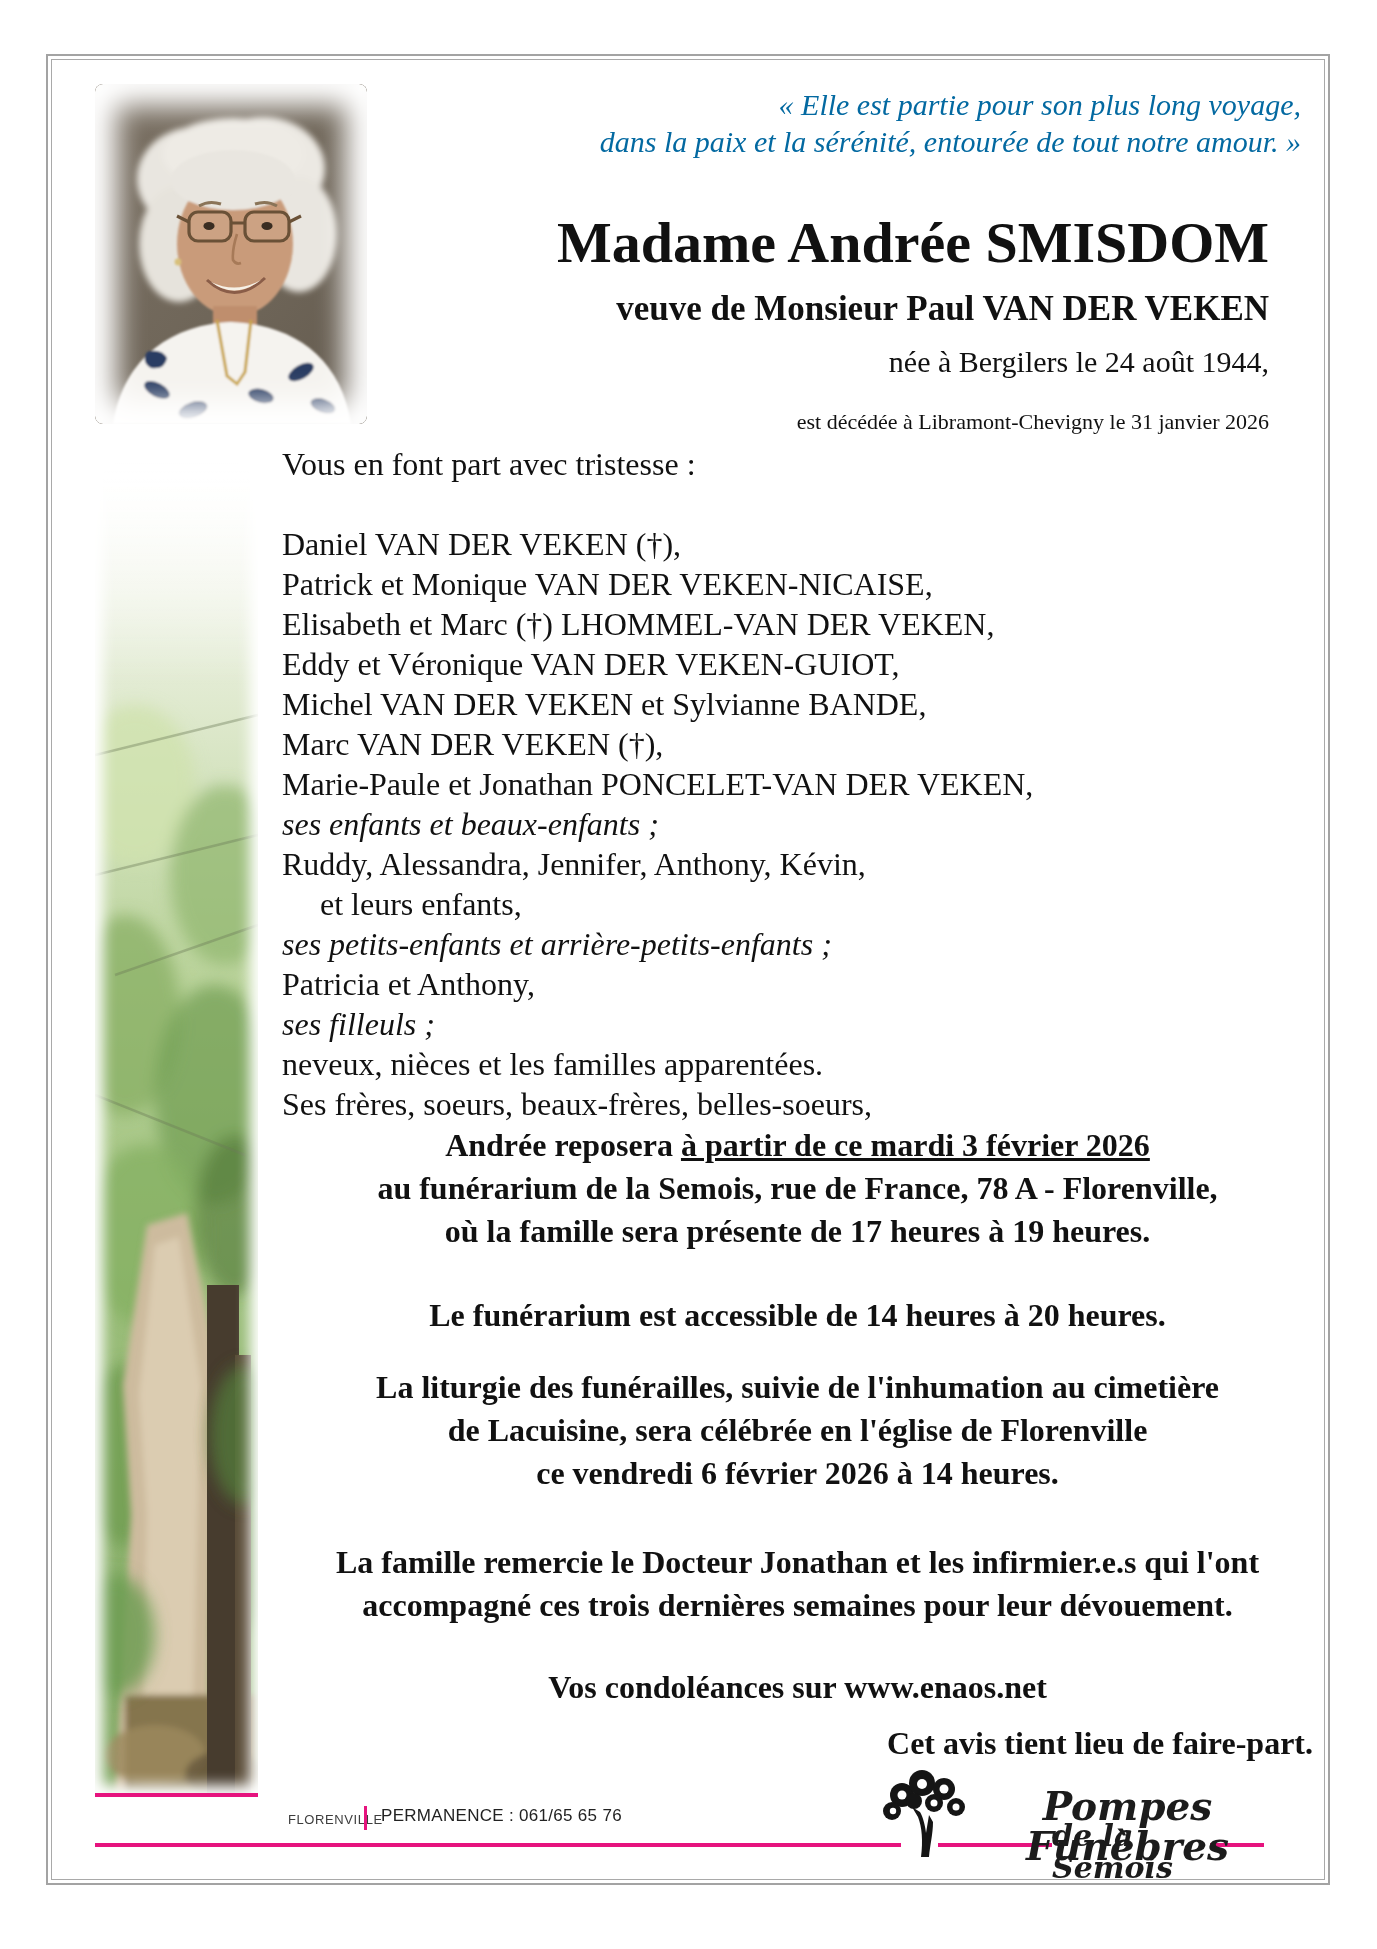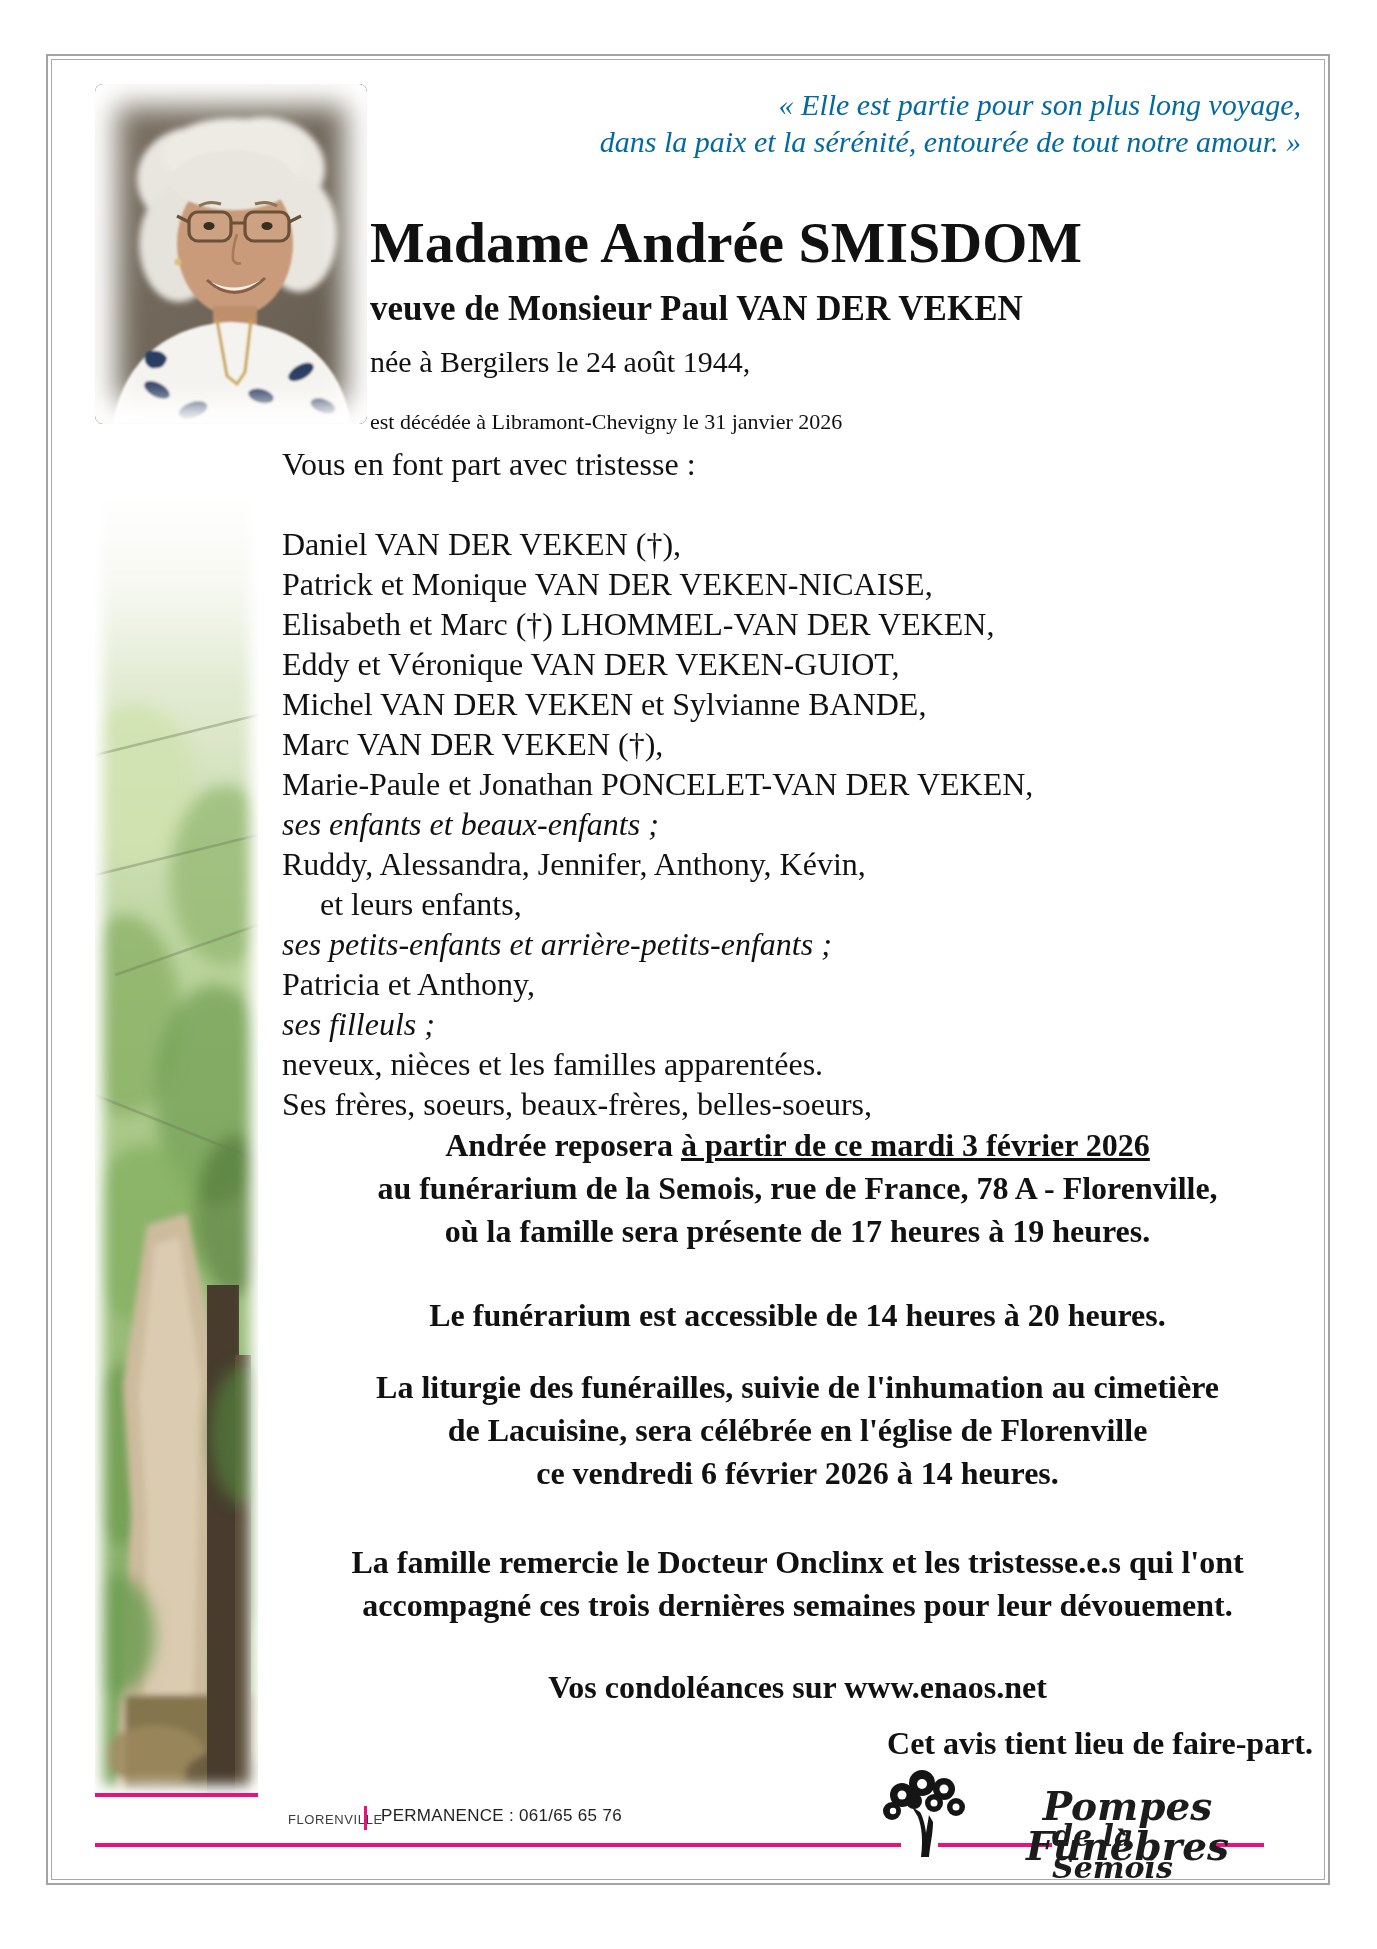--- a/index.html
+++ b/index.html
@@ -17,21 +17,21 @@
   
   .forest{position:absolute;left:95px;top:455px;width:163px;height:1338px;
           border-bottom:4px solid var(--accent);overflow:hidden;}
   .forest .feather{position:absolute;inset:0;box-shadow:inset 0 0 14px 8px #fff;}
 
   
   .quote{position:absolute;top:86px;right:76px;width:720px;text-align:right;
          font-style:italic;font-size:30px;line-height:37px;color:#0369a1;}
 
   
-  .header{position:absolute;left:370px;top:212px;width:915px;text-align:left;}
+  .header{position:absolute;left:354px;top:212px;width:915px;text-align:right;}
   .title{font-size:58px;font-weight:bold;line-height:62px;margin:0;}
   .subtitle{font-size:35px;font-weight:bold;line-height:40px;margin-top:15px;}
   .birth{font-size:30px;line-height:36px;margin-top:15px;}
   .death{font-size:22px;line-height:36px;margin-top:24px;}
 
   
   .family{position:absolute;left:282px;top:444px;right:64px;font-size:32px;line-height:40px;}
   .family .gap{height:40px;}
   .family .right{text-align:left;font-style:italic;}
   .family .indent{padding-left:38px;}
@@ -169,21 +169,21 @@
       <div>au funérarium de la Semois, rue de France, 78 A - Florenville,</div>
       <div>où la famille sera présente de 17 heures à 19 heures.</div>
     </div>
     <div class="p2">Le funérarium est accessible de 14 heures à 20 heures.</div>
     <div class="p3">
       <div>La liturgie des funérailles, suivie de l'inhumation au cimetière</div>
       <div>de Lacuisine, sera célébrée en l'église de Florenville</div>
       <div>ce vendredi 6 février 2026 à 14 heures.</div>
     </div>
     <div class="p4">
-      <div>La famille remercie le Docteur Onclinx et les tristesse.e.s qui l'ont</div>
+      <div>La famille remercie le Docteur Jonathan et les infirmier.e.s qui l'ont</div>
       <div>accompagné ces trois dernières semaines pour leur dévouement.</div>
     </div>
     <div class="p5">Vos condoléances sur www.enaos.net</div>
     <div class="p6">Cet avis tient lieu de faire-part.</div>
   </div>
 
   <div class="forest">
     <svg width="163" height="1338" viewBox="0 0 163 1338" xmlns="http://www.w3.org/2000/svg">
       <defs>
         <linearGradient id="fg" x1="0" y1="0" x2="0" y2="1">

